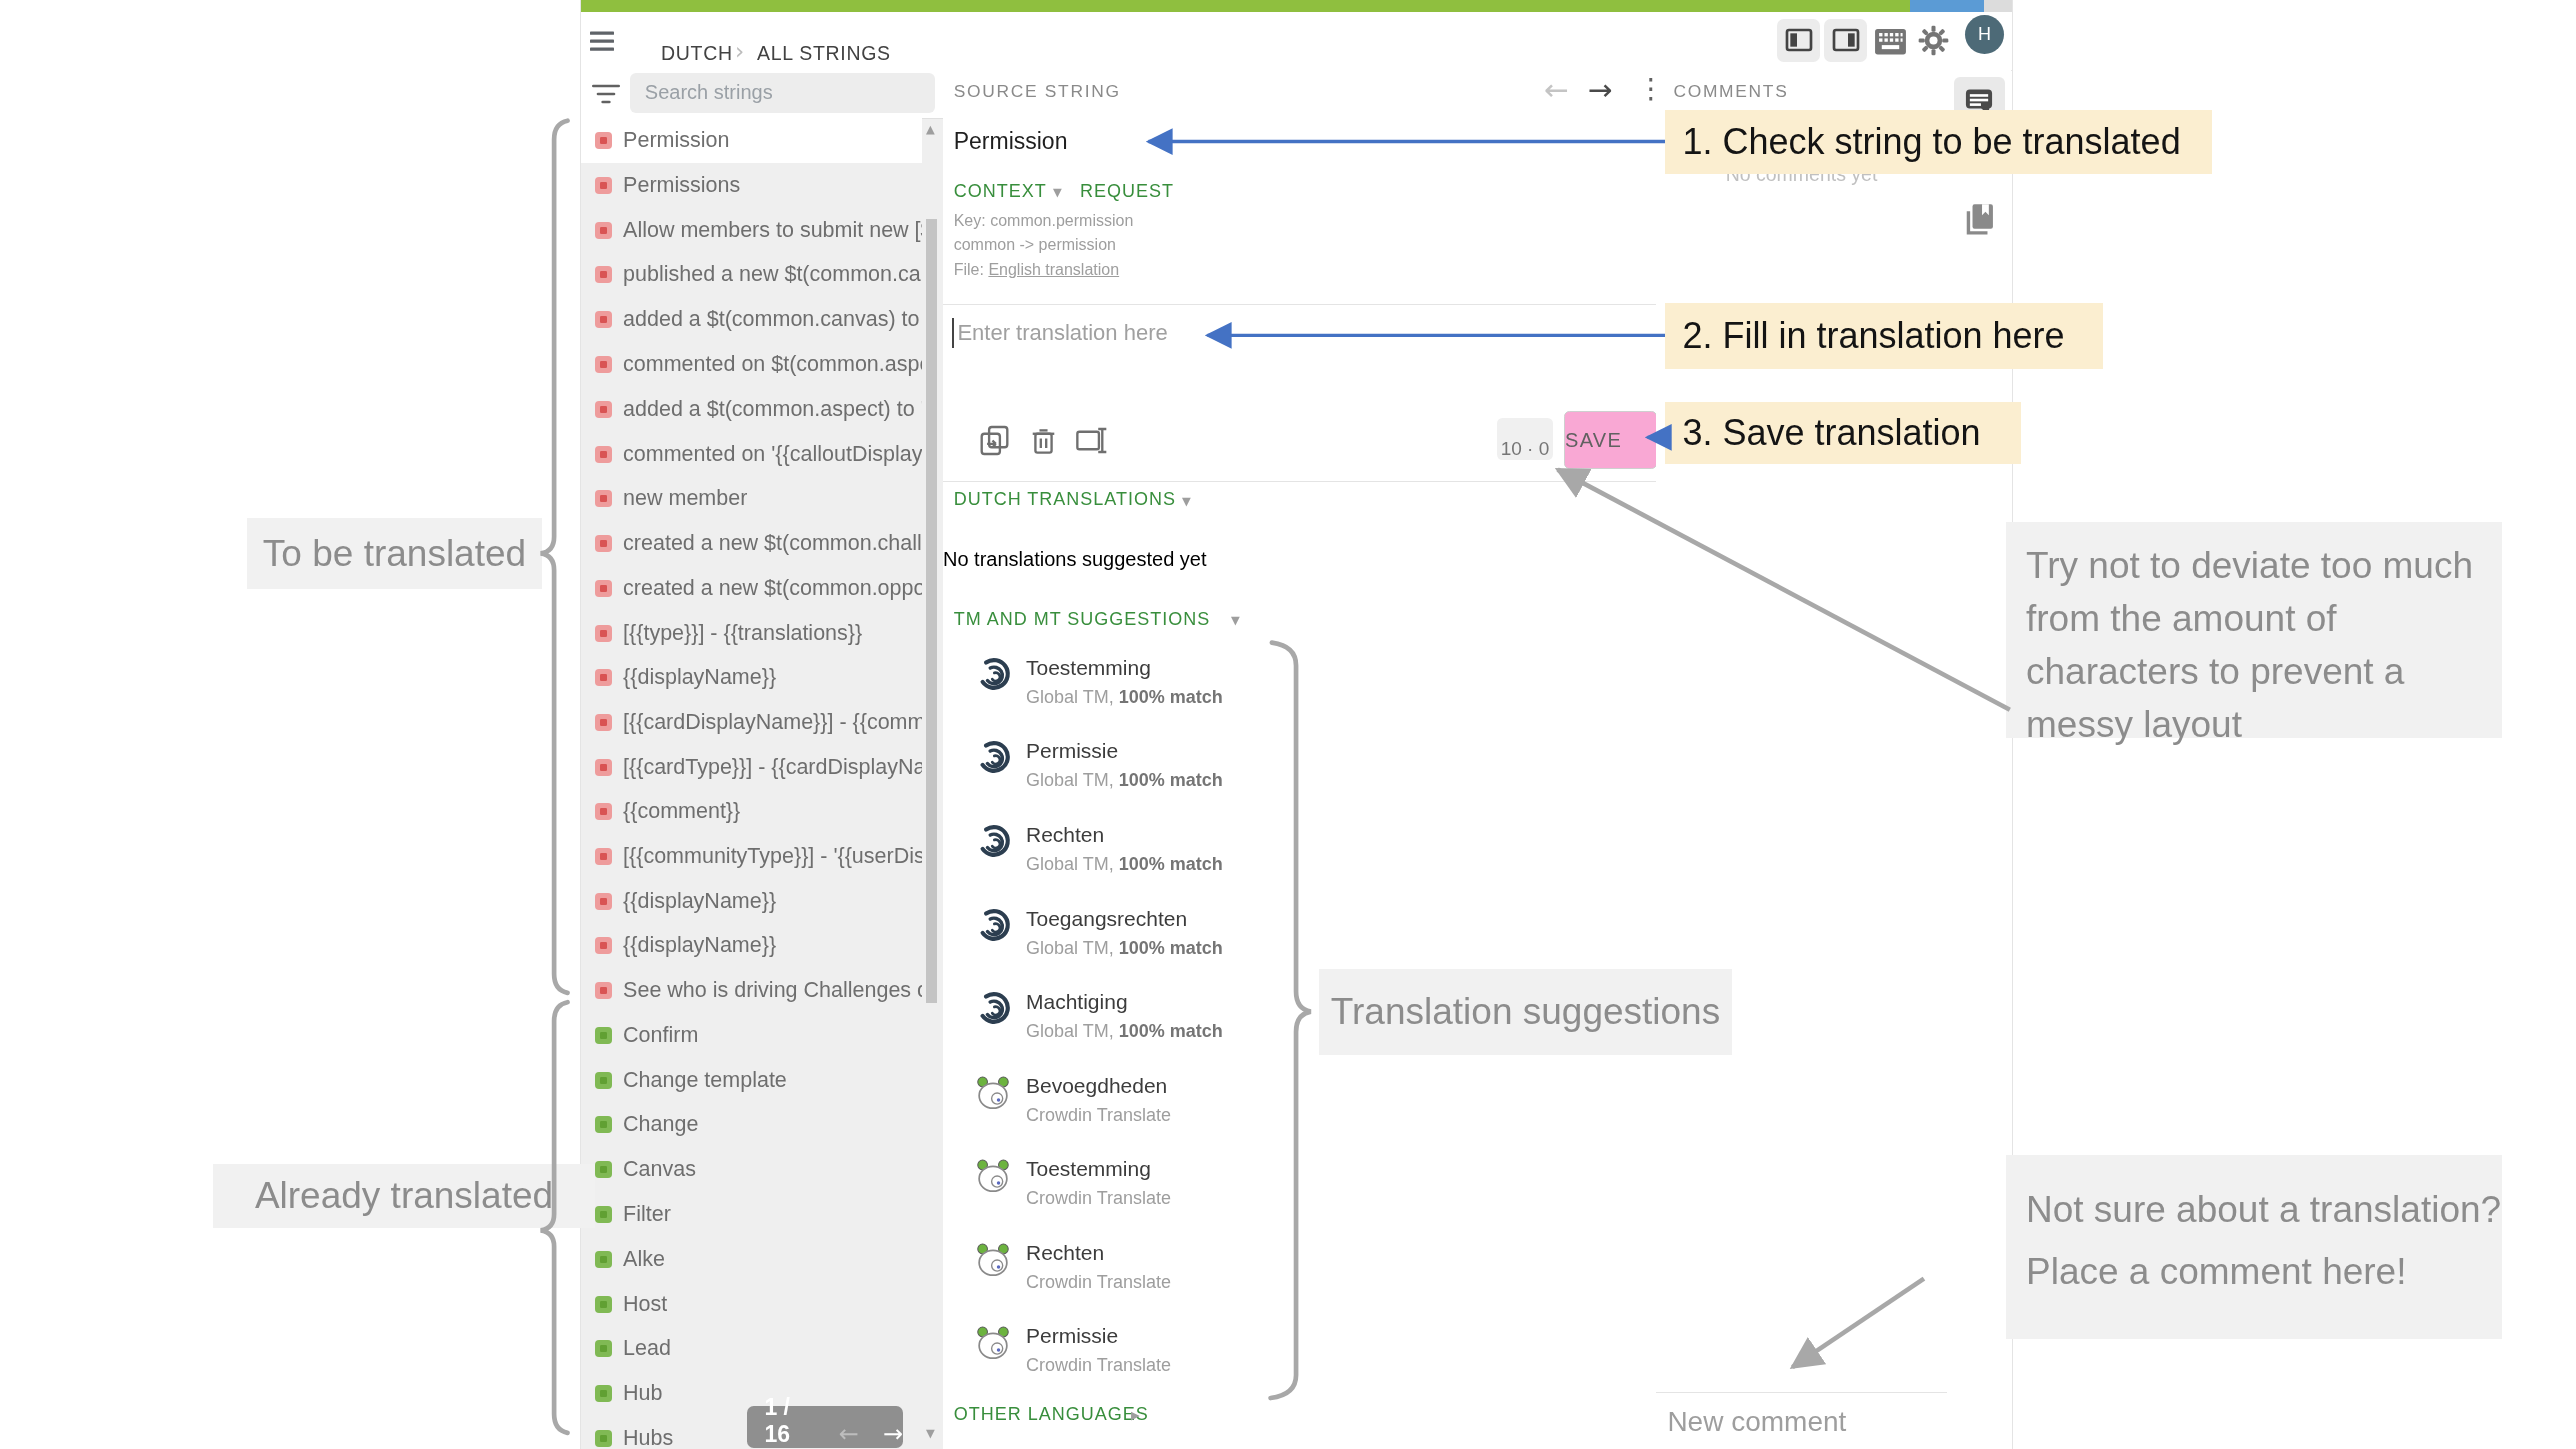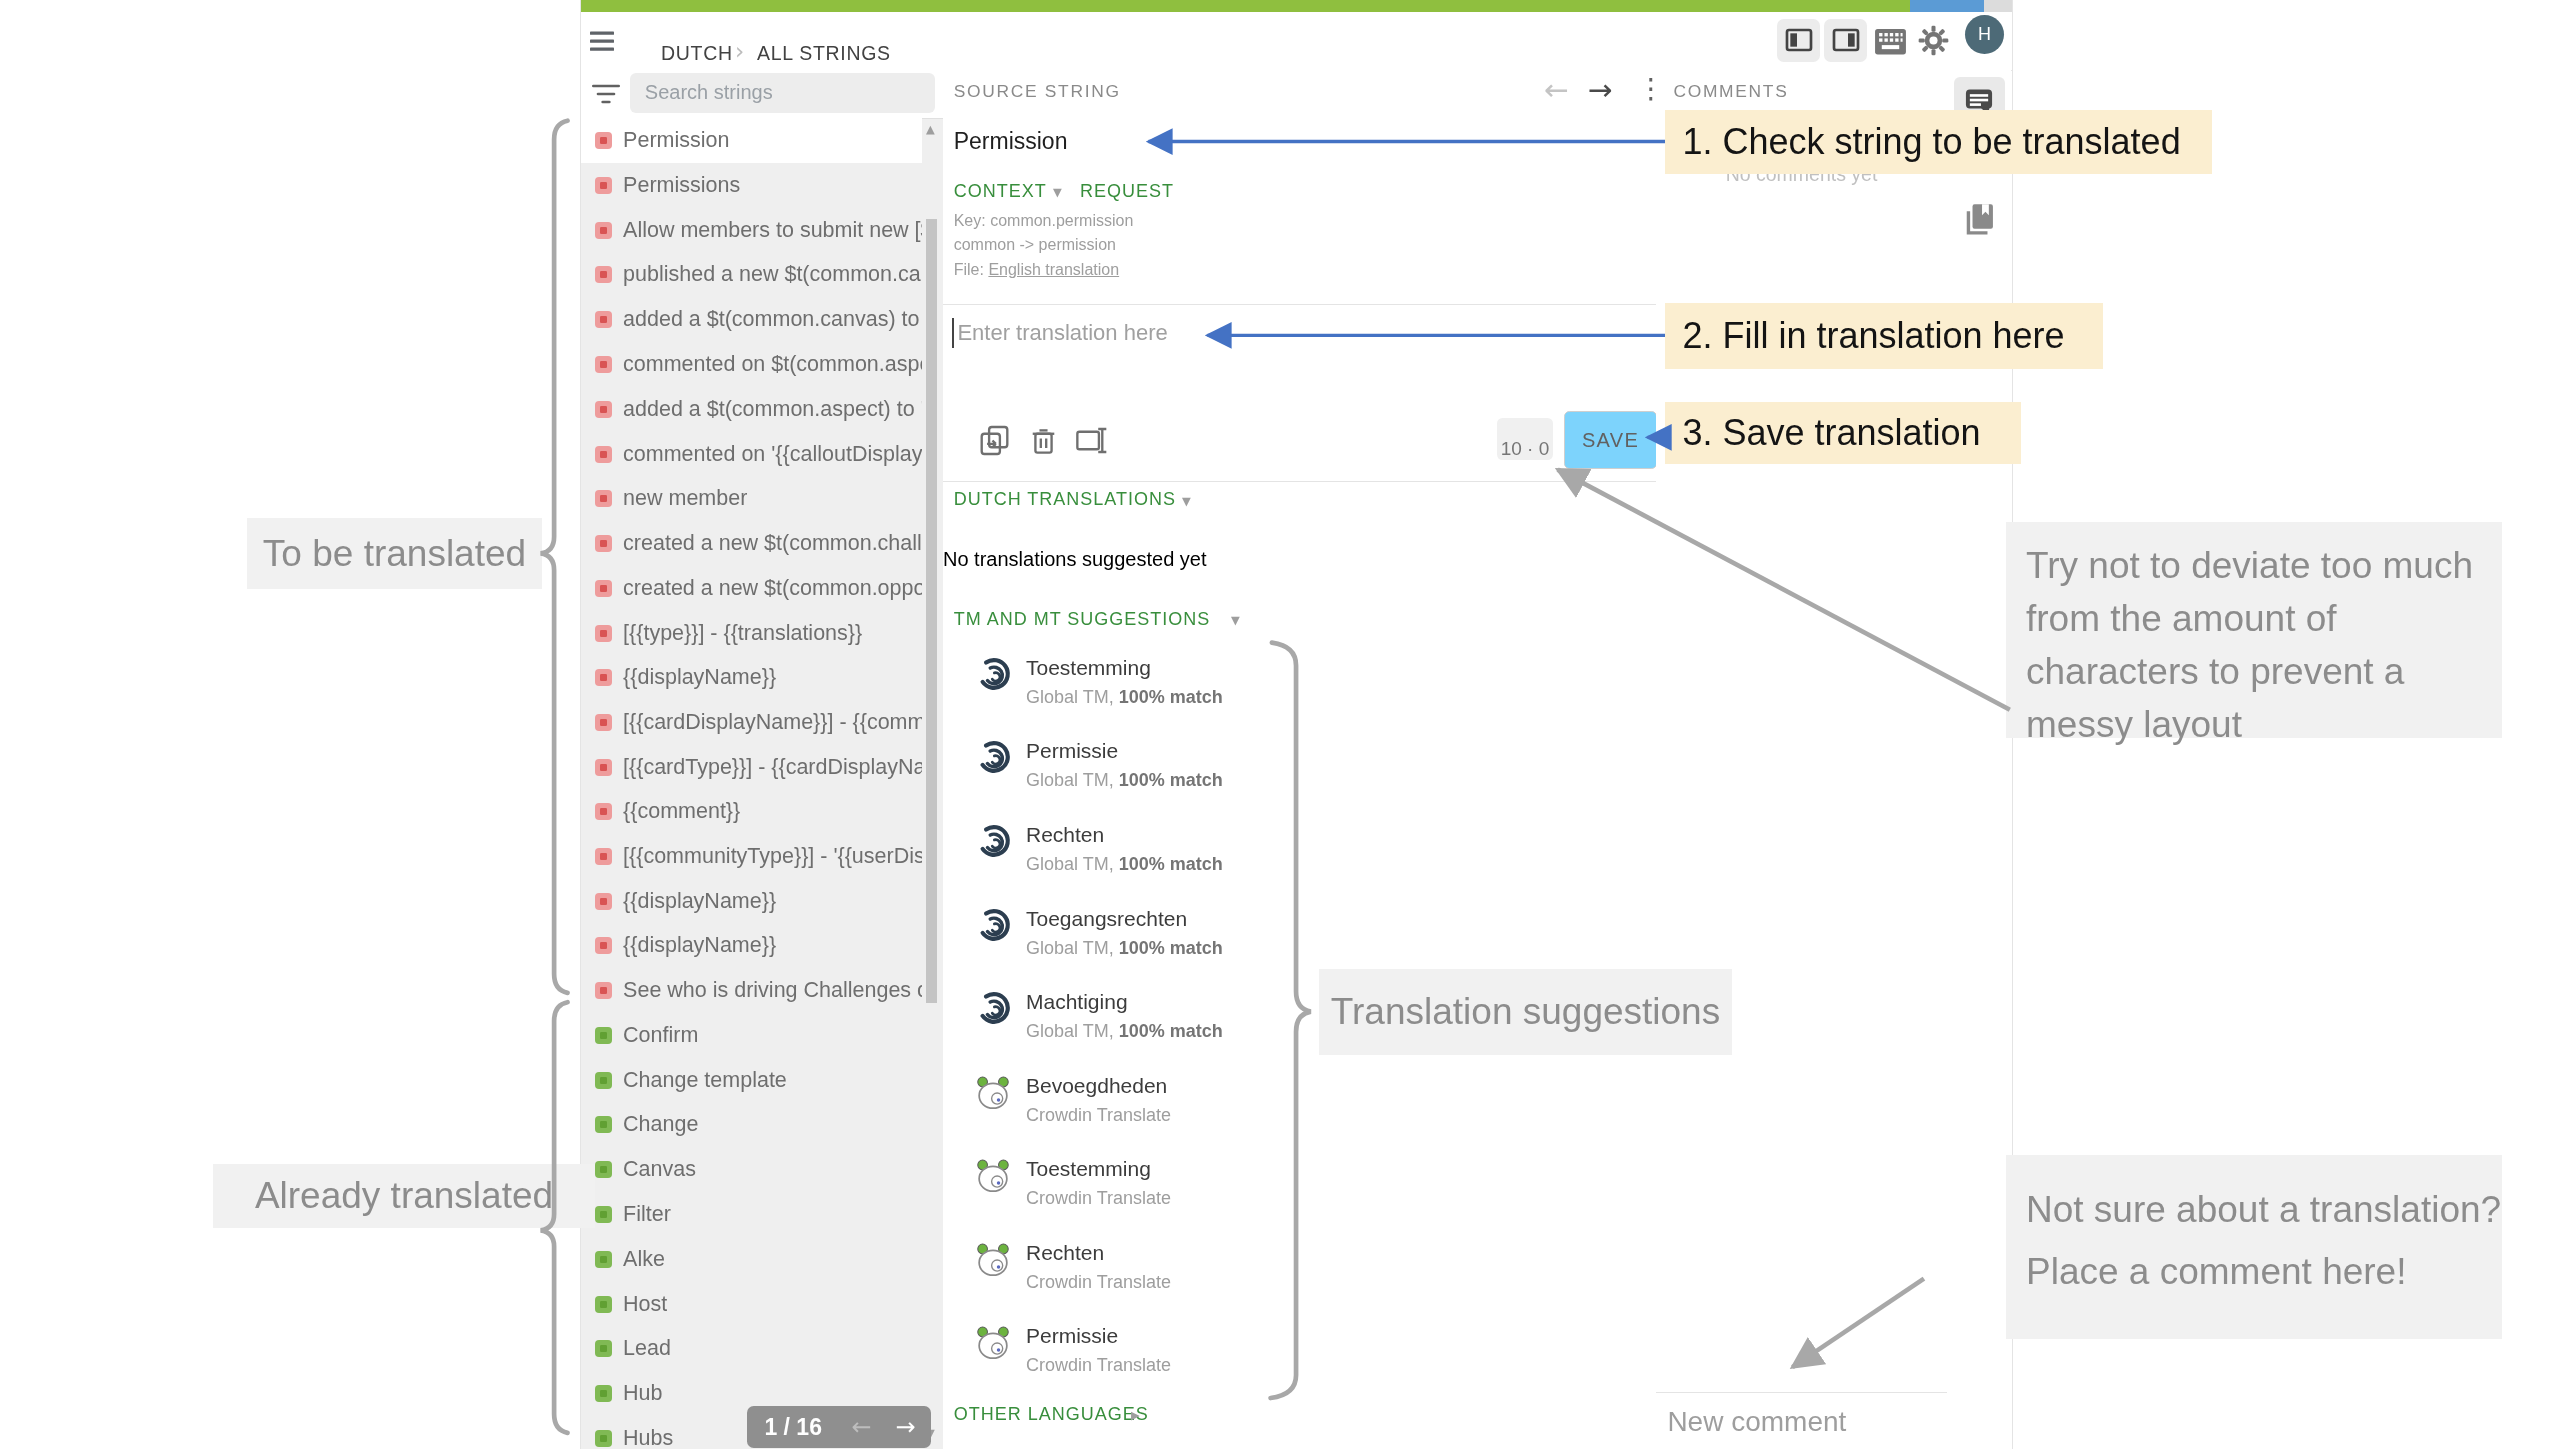--- a/index.html
+++ b/index.html
@@ -26,37 +26,37 @@
   .lrow.sel{background:#ffffff}
   .sq{position:relative;width:17.4px;height:17.4px;border-radius:4px;margin-left:14px;flex:0 0 auto}
   .sq::after{content:"";position:absolute;left:5.4px;top:5.4px;width:6.7px;height:6.7px;border-radius:1.3px}
   .sq[data-status="untranslated"]{background:#ee9c9c}
   .sq[data-status="untranslated"]::after{background:#d95353}
   .sq[data-status="translated"]{background:#80b954}
   .sq[data-status="translated"]::after{background:#61a033}
   .ltxt{margin-left:10.7px;font-size:21.5px;color:#6e6e6e;white-space:nowrap;overflow:hidden}
   #scroll-up,#scroll-down{position:absolute;left:345px;font-size:11.4px;color:#9e9e9e}
   #scroll-thumb{position:absolute;left:345px;top:149px;width:11.4px;height:784px;background:#c4c4c4}
-  #pager{position:absolute;left:166px;top:1336px;width:184px;height:42px;background:#8f8f8f;border-radius:6.7px;color:#fff;display:flex;align-items:center}
+  #pager{position:absolute;left:166px;top:1336px;width:156px;height:42px;background:#8f8f8f;border-radius:6.7px;color:#fff;display:flex;align-items:flex-end}
   #pager .pgtxt{font-size:23px;font-weight:bold;margin-left:17.4px}
   #pager .pgprev{margin-left:29.5px;font-size:24px;color:#bdbdbd}
   #pager .pgnext{margin-left:24px;font-size:24px;color:#fff}
 
   
   #centerpanel{position:absolute;left:362px;top:70px;width:713px;height:1379px;background:#fff;border-right:0.7px solid #e0e0e0}
   .panel-h{font-size:17.4px;color:#8a8a8a;letter-spacing:1.7px}
   .green-h{font-size:18px;color:#388e3c;letter-spacing:1px}
   .caret{font-size:11.4px;color:#9e9e9e;margin-left:8px}
   .hr{position:absolute;left:0;width:713px;height:0;border-top:1.3px solid #e4e4e4}
   .gtext{font-size:16px;color:#9e9e9e}
   .toolico{position:absolute;top:355px;width:31px;height:31px}
   #counter{position:absolute;left:554px;top:348px;width:56px;height:42px;background:#f0f0f0;border-radius:5.4px;
      font-size:19px;color:#757575;display:flex;align-items:flex-end;justify-content:center}
-  #savebtn{position:absolute;left:621px;top:341px;width:91px;height:56px;background:#7dd3fc;border:1.3px solid #cfcfcf;border-radius:5.4px;
-     font-size:20px;color:#616161;letter-spacing:1.3px;display:flex;align-items:center;justify-content:center}
+  #savebtn{position:absolute;left:621px;top:341px;width:91px;height:56px;background:#f9a8d4;border:1.3px solid #cfcfcf;border-radius:5.4px;
+     font-size:20px;color:#616161;letter-spacing:1.3px;display:flex;align-items:center;}
   .sugrow{position:absolute;left:0;width:671px;height:75px}
   .sugico{position:absolute;left:32px;top:1.3px;width:36px;height:36px}
   .sugtitle{position:absolute;left:83px;top:0;font-size:21px;color:#3c3c3c}
   .sugsub{position:absolute;left:83px;top:31px;font-size:18px;color:#9e9e9e}
   .sugsub b{color:#757575}
 
   
   #commentspanel{position:absolute;left:1075px;top:70px;width:291px;height:1379px;background:#fff;border-right:0.7px solid #e0e0e0}
   #newcomment{position:absolute;left:9.4px;top:1335px;width:268px;border:none;outline:none;font-size:28px;color:#616161;
      font-family:"Liberation Sans",sans-serif;background:transparent}

